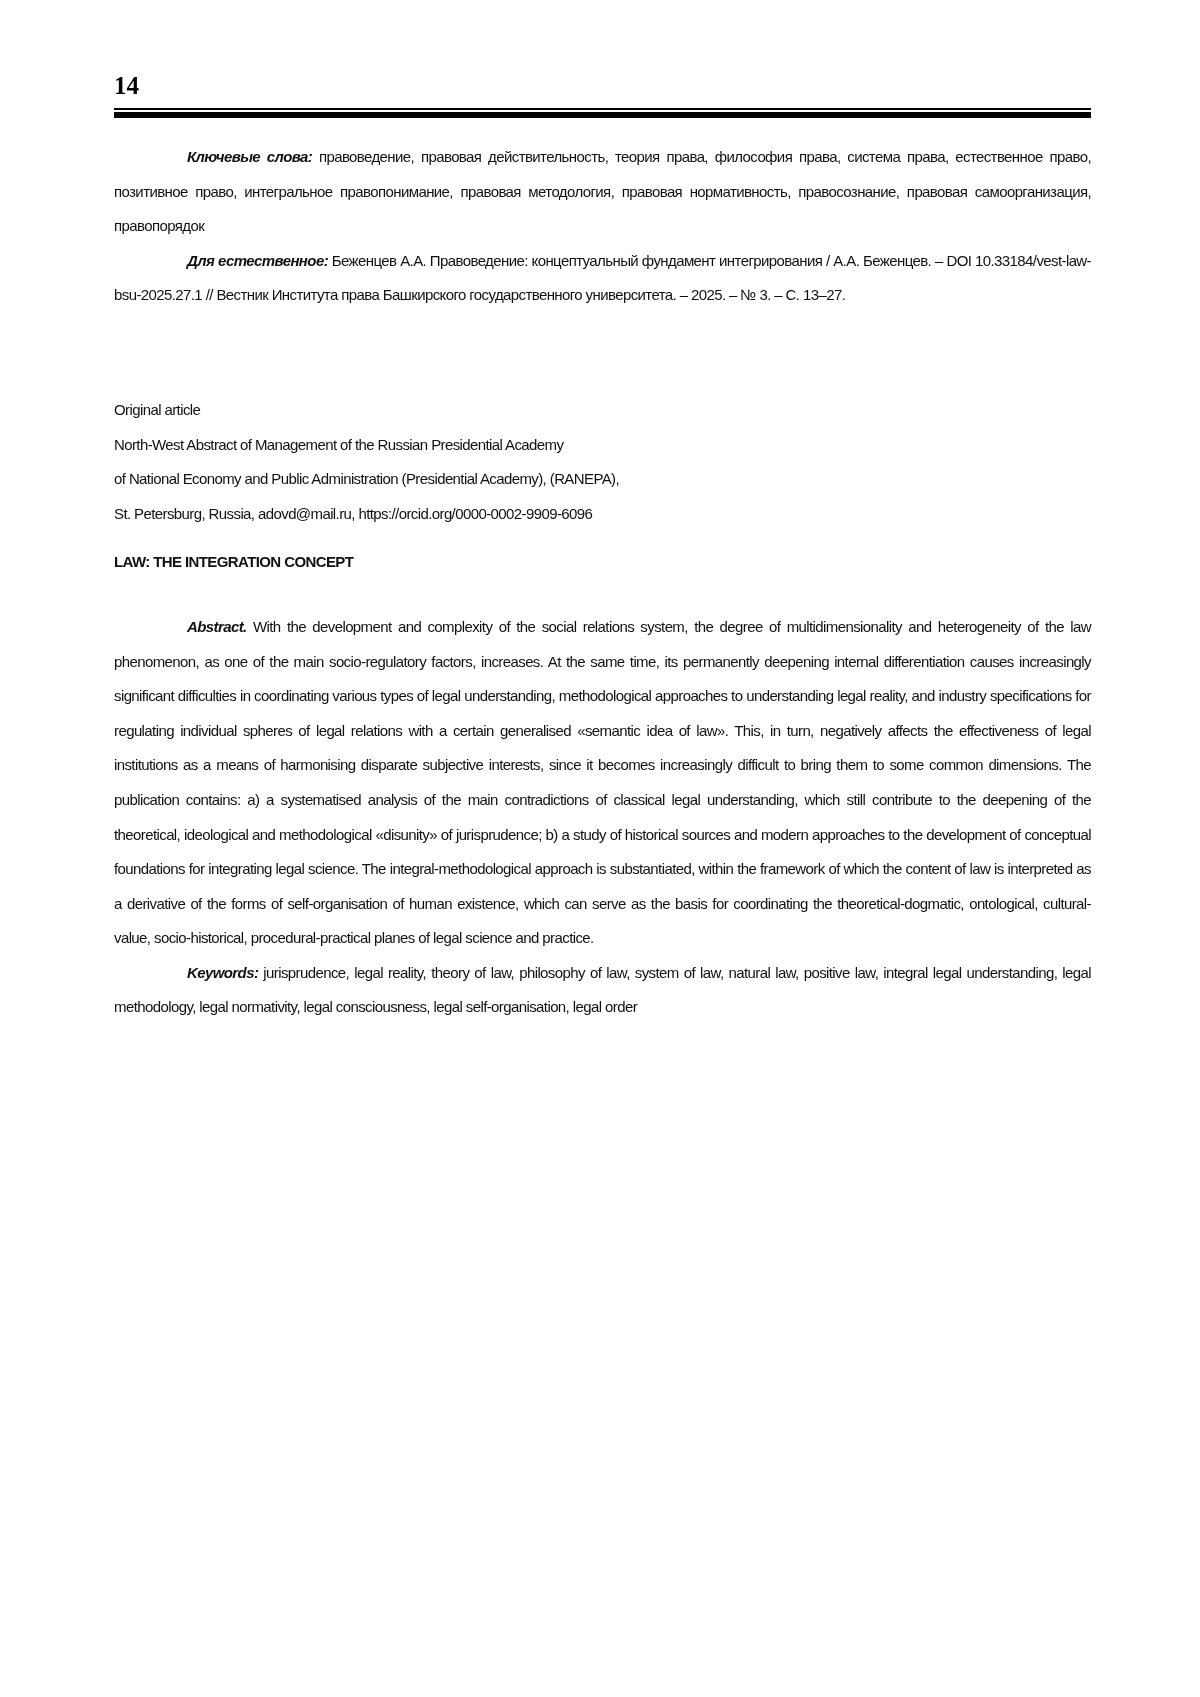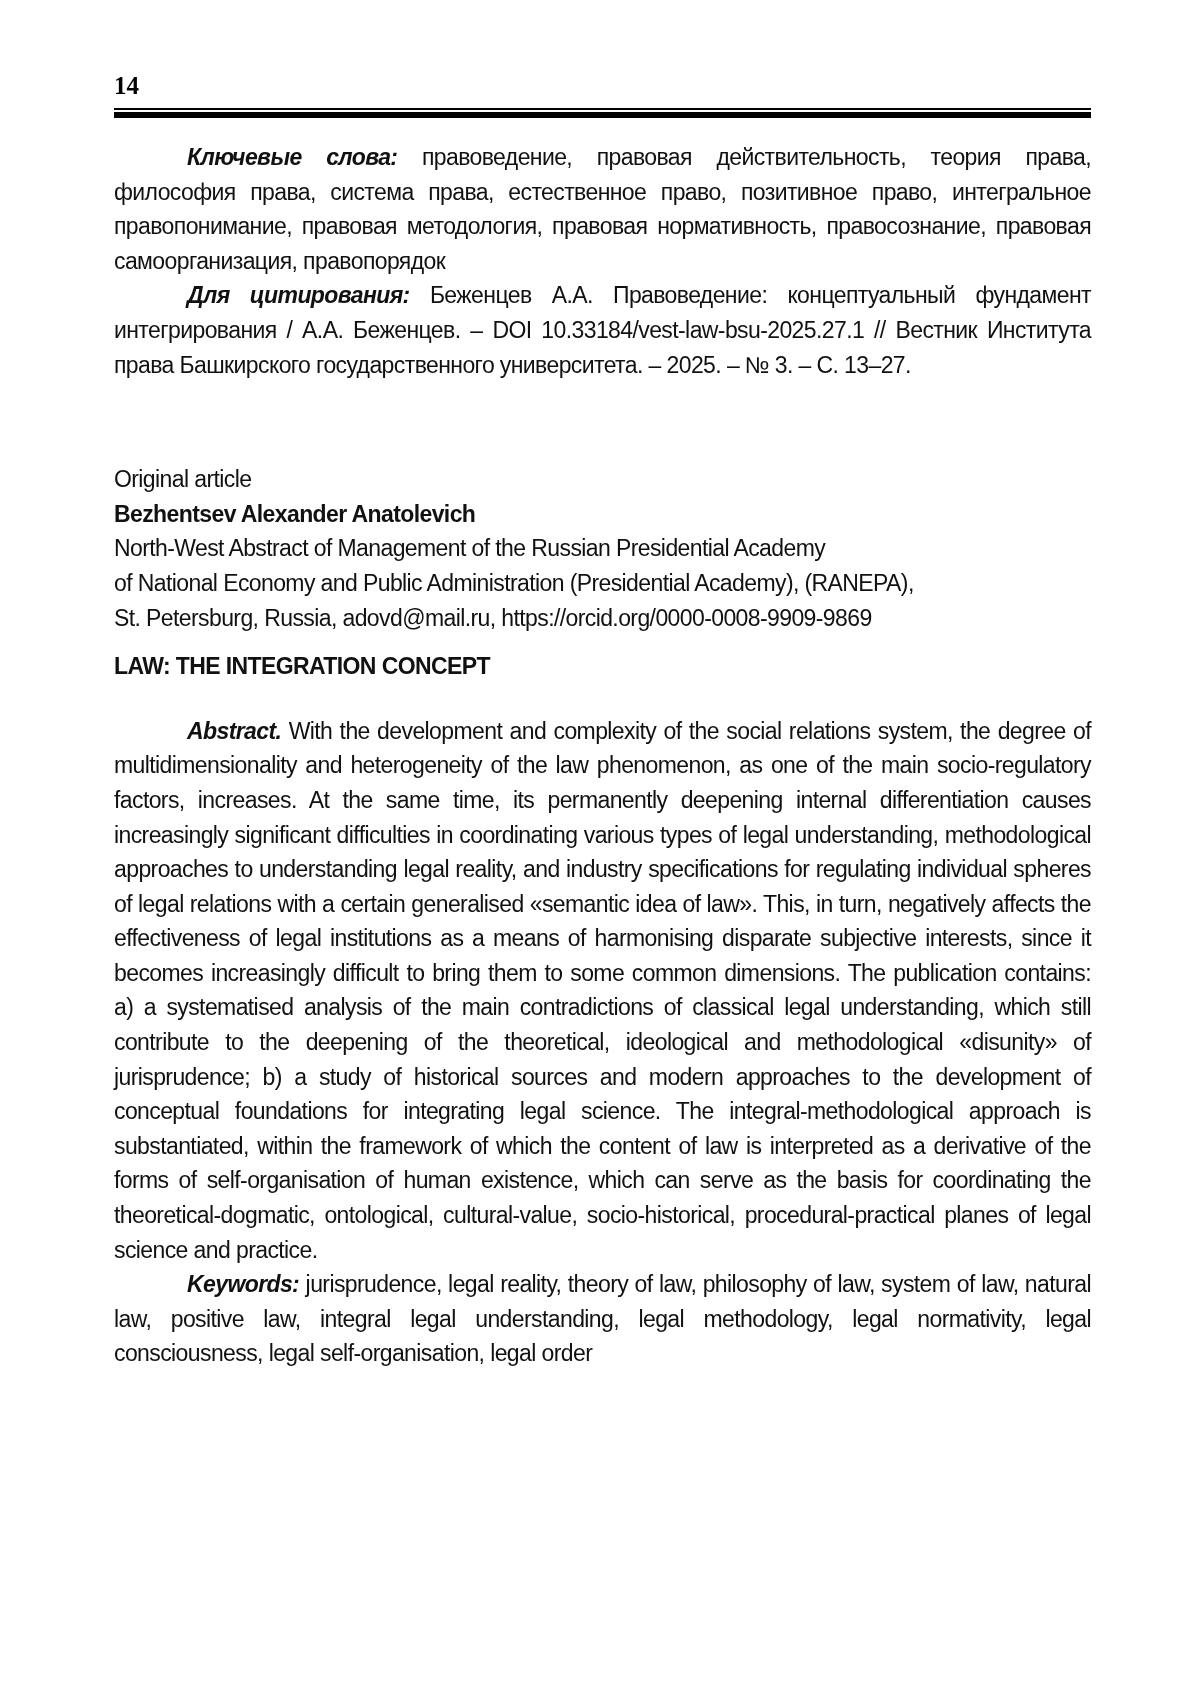--- a/index.html
+++ b/index.html
@@ -6,49 +6,48 @@
   body { width: 1200px; height: 1697px; position: relative; overflow: hidden; color: #111; }
   .page { position: absolute; left: 0; top: 0; width: 1200px; height: 1697px; background: #fff; padding-left: 8px; }
   .page-num {
     position: absolute; left: 114px; top: 72px;
     font-family: "Liberation Serif", serif; font-weight: bold; font-size: 25px; color: #000;
   }
   .rule-thin { position: absolute; left: 114px; width: 977px; top: 108px; height: 2px; background: #000; }
   .rule-thick { position: absolute; left: 114px; width: 977px; top: 112px; height: 6px; background: #000; }
   .content {
     position: absolute; left: 114px; top: 140px; width: 977px;
-    font-family: "Liberation Sans", sans-serif; font-size: 23px; line-height: 34.6px;
+    font-family: "Liberation Sans", sans-serif; font-size: 15px; line-height: 34.6px;
     letter-spacing: -0.6px;
   }
   .content p { margin: 0; text-align: justify; }
   .indent { text-indent: 73px; }
   .lbl { font-weight: bold; font-style: italic; }
   .gap1 { height: 80px; }
   .bold { font-weight: bold; }
   .title { text-align: right; font-weight: bold; margin-top: 14px !important; margin-bottom: 30px !important; }
   .left { text-align: right; }
 </style>
 </head>
 <body>
 
 <div class="page">
   <div class="page-num">14</div>
   <div class="rule-thin"></div>
   <div class="rule-thick"></div>
 
   <div class="content">
     <p class="indent"><span class="lbl">Ключевые слова:</span><span> правоведение, правовая действительность, теория права, философия права, система права, естественное право, позитивное право, интегральное правопонимание, правовая методология, правовая нормативность, правосознание, правовая самоорганизация, правопорядок</span></p>
-    <p class="indent"><span class="lbl">Для цитирования:</span><span> Беженцев А.А. Правоведение: концептуальный фундамент интегрирования / А.А. Беженцев. – DOI 10.33184/vest-law-bsu-2025.27.1 // Вестник Института права Башкирского государственного университета. – 2025. – № 3. – С. 13–27.</span></p>
+    <p class="indent"><span class="lbl">Для естественное:</span><span> Беженцев А.А. Правоведение: концептуальный фундамент интегрирования / А.А. Беженцев. – DOI 10.33184/vest-law-bsu-2025.27.1 // Вестник Института права Башкирского государственного университета. – 2025. – № 3. – С. 13–27.</span></p>
 
     <div class="gap1"></div>
 
     <p class="left">Original article</p>
-    <p class="left bold">Bezhentsev Alexander Anatolevich</p>
     <p class="left">North-West Abstract of Management of the Russian Presidential Academy</p>
     <p class="left">of National Economy and Public Administration (Presidential Academy), (RANEPA),</p>
-    <p class="left">St. Petersburg, Russia, adovd@mail.ru, https://orcid.org/0000-0008-9909-9869</p>
+    <p class="left">St. Petersburg, Russia, adovd@mail.ru, https://orcid.org/0000-0002-9909-6096</p>
 
     <p class="title">LAW: THE INTEGRATION CONCEPT</p>
 
     <p class="indent"><span class="lbl">Abstract.</span><span> With the development and complexity of the social relations system, the degree of multidimensionality and heterogeneity of the law phenomenon, as one of the main socio-regulatory factors, increases. At the same time, its permanently deepening internal differentiation causes increasingly significant difficulties in coordinating various types of legal understanding, methodological approaches to understanding legal reality, and industry specifications for regulating individual spheres of legal relations with a certain generalised «semantic idea of law».  This, in turn, negatively affects the effectiveness of legal institutions as a means of harmonising disparate subjective interests, since it becomes increasingly difficult to bring them to some common dimensions. The publication contains: a) a systematised analysis of the main contradictions of classical legal understanding, which still contribute to the deepening of the theoretical, ideological and methodological «disunity» of jurisprudence; b) a study of historical sources and modern approaches to the development of conceptual foundations for integrating legal science. The integral-methodological approach is substantiated, within the framework of which the content of law is interpreted as a derivative of the forms of self-organisation of human existence, which can serve as the basis for coordinating the theoretical-dogmatic, ontological, cultural-value, socio-historical, procedural-practical planes of legal science and practice.</span></p>
     <p class="indent"><span class="lbl">Keywords:</span><span> jurisprudence, legal reality, theory of law, philosophy of law, system of law, natural law, positive law, integral legal understanding, legal methodology, legal normativity, legal consciousness, legal self-organisation, legal order</span></p>
   </div>
 </div>
 
 </body></html>

